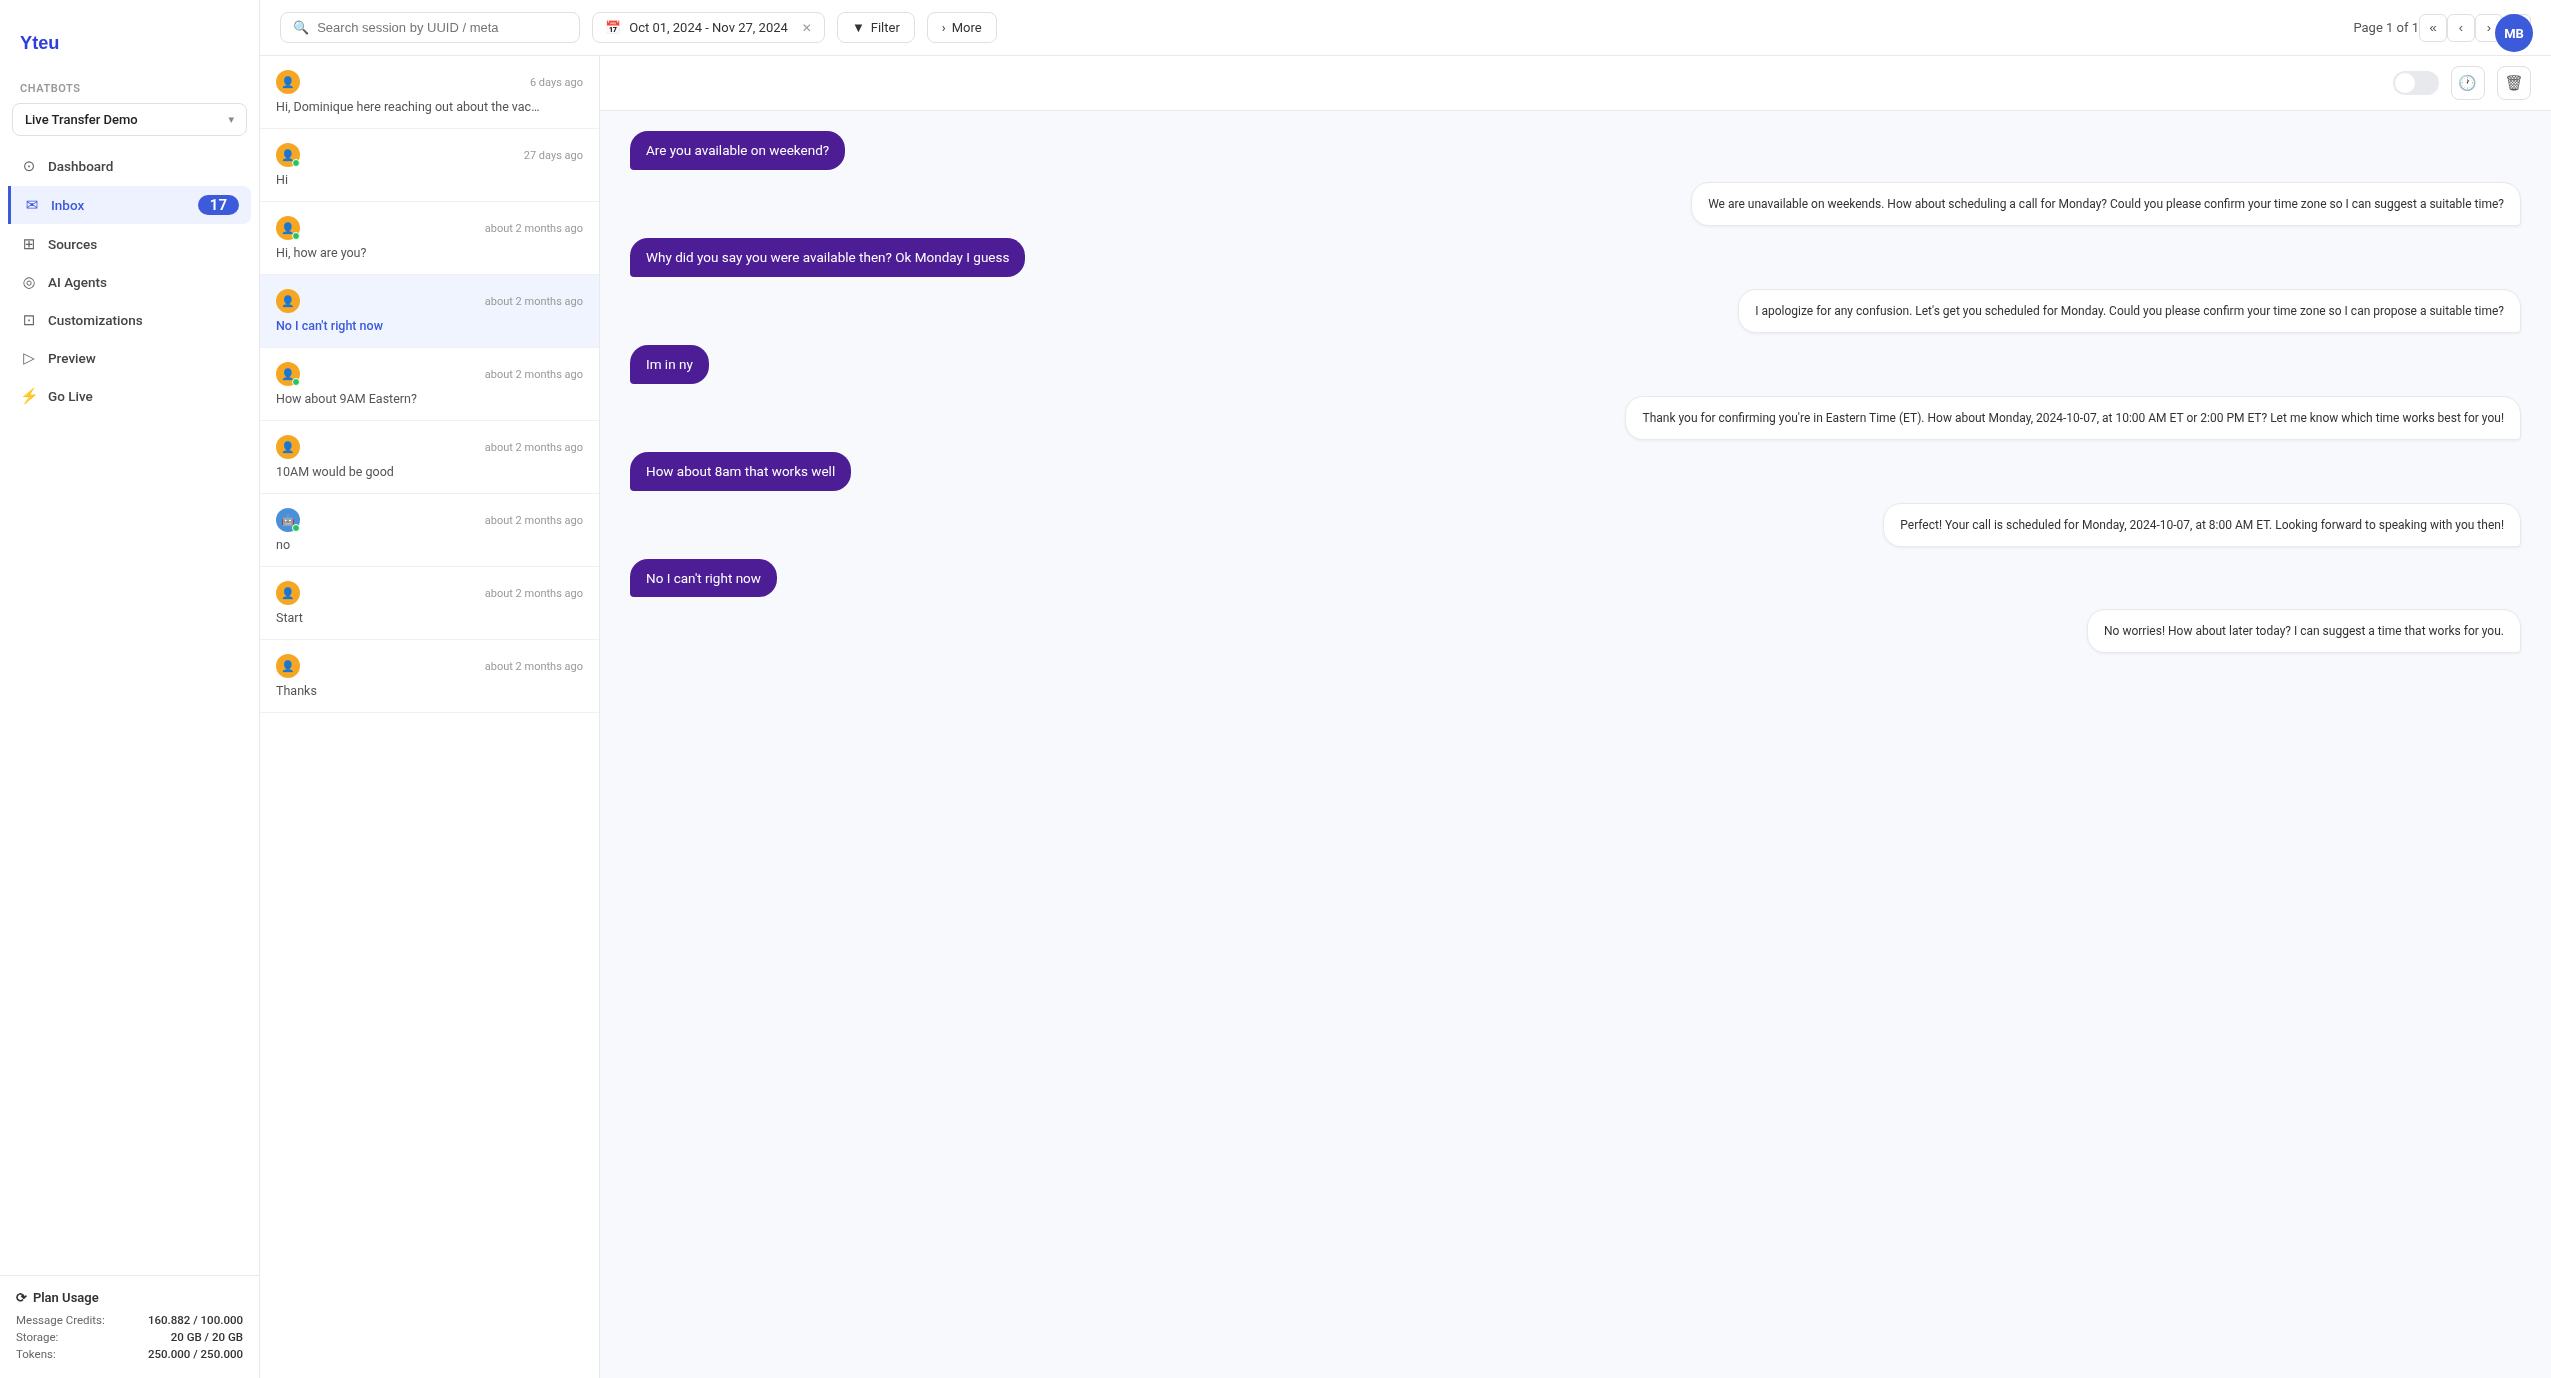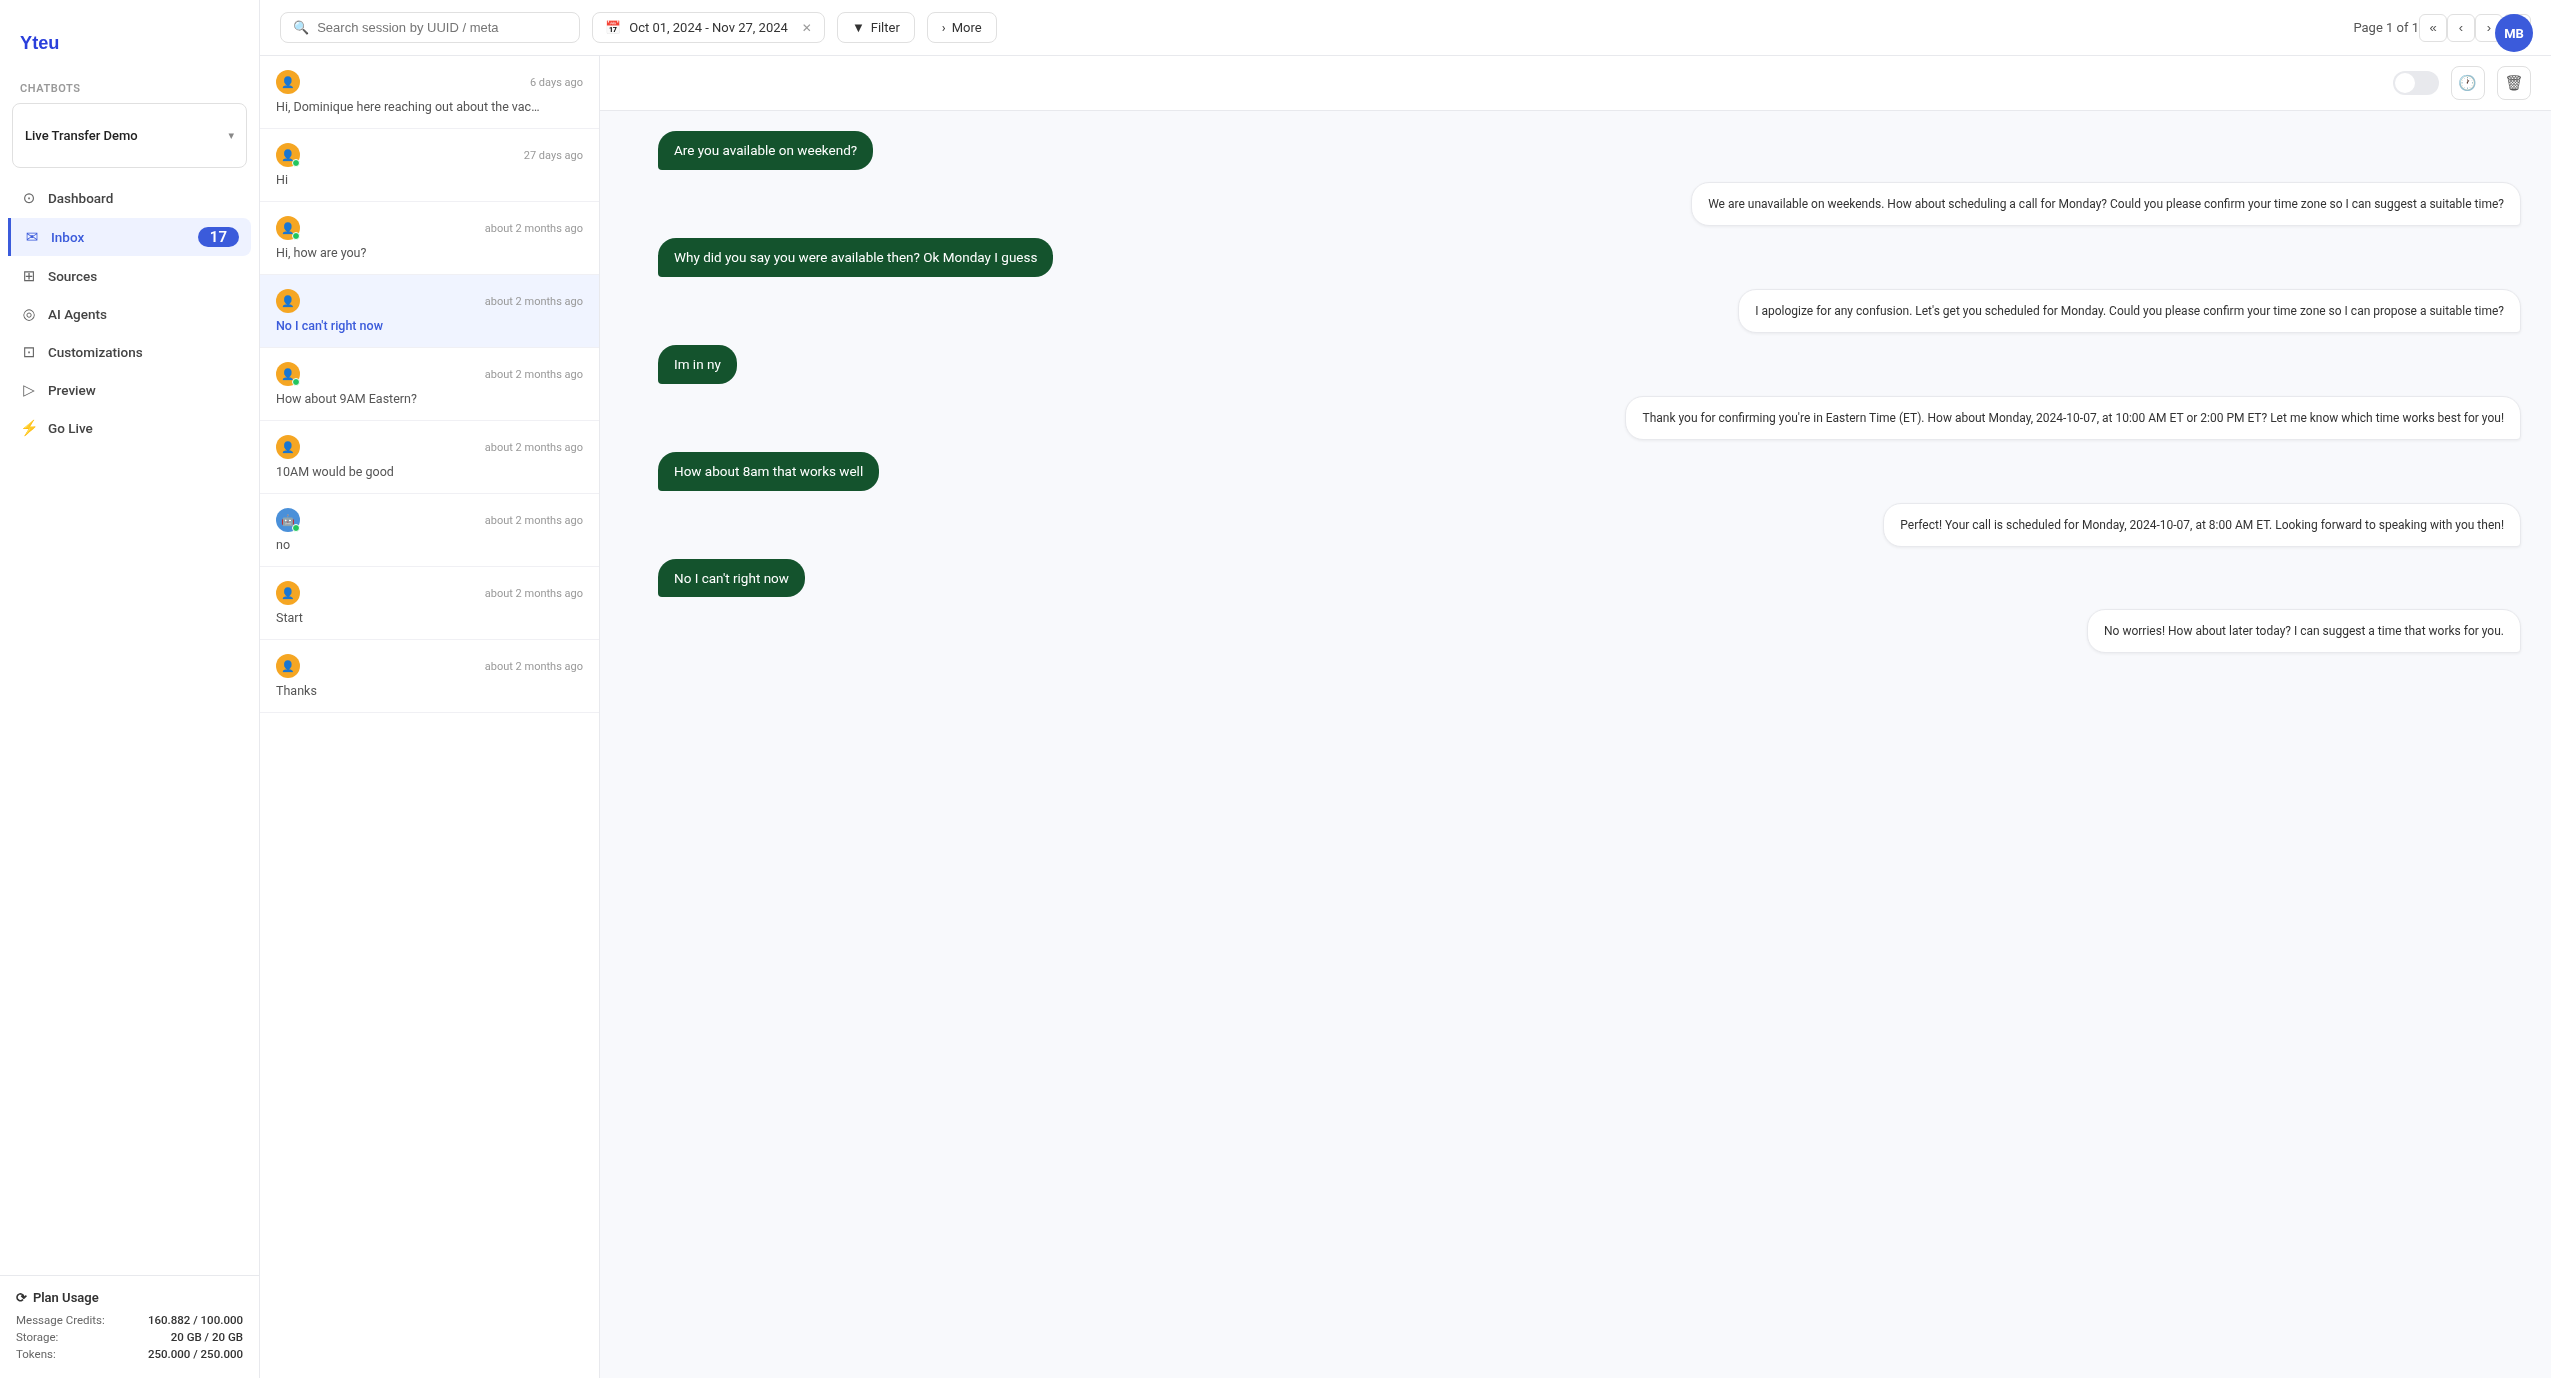--- a/index.html
+++ b/index.html
@@ -30,21 +30,21 @@
       padding: 8px 12px 4px;
       font-weight: 600;
     }
     .chatbot-selector {
       display: flex;
       align-items: center;
       justify-content: space-between;
       background: #fff;
       border: 1px solid #e0e0e0;
       border-radius: 8px;
-      padding: 24px 12px;
+      padding: 8px 12px;
       margin: 4px 4px 12px;
       cursor: pointer;
       font-size: 13px;
       font-weight: 500;
       color: #222;
     }
     .chatbot-selector .chevron { color: #888; font-size: 11px; }
     .nav-item {
       display: flex;
       align-items: center;
@@ -284,28 +284,27 @@
       display: flex;
       flex-direction: column;
       gap: 12px;
     }
 
     .message-user {
       display: flex;
       justify-content: flex-start;
     }
     .bubble-user {
-      background: #14532d;
+      background: #4c1d95;
       color: #fff;
       border-radius: 18px 18px 18px 4px;
       padding: 10px 16px;
       font-size: 13.5px;
       max-width: 60%;
       line-height: 1.4;
-      margin-left: 28px;
     }
     .message-bot {
       display: flex;
       justify-content: flex-end;
     }
     .bubble-bot {
       background: #fff;
       color: #333;
       border-radius: 18px 18px 4px 18px;
       padding: 12px 16px;

